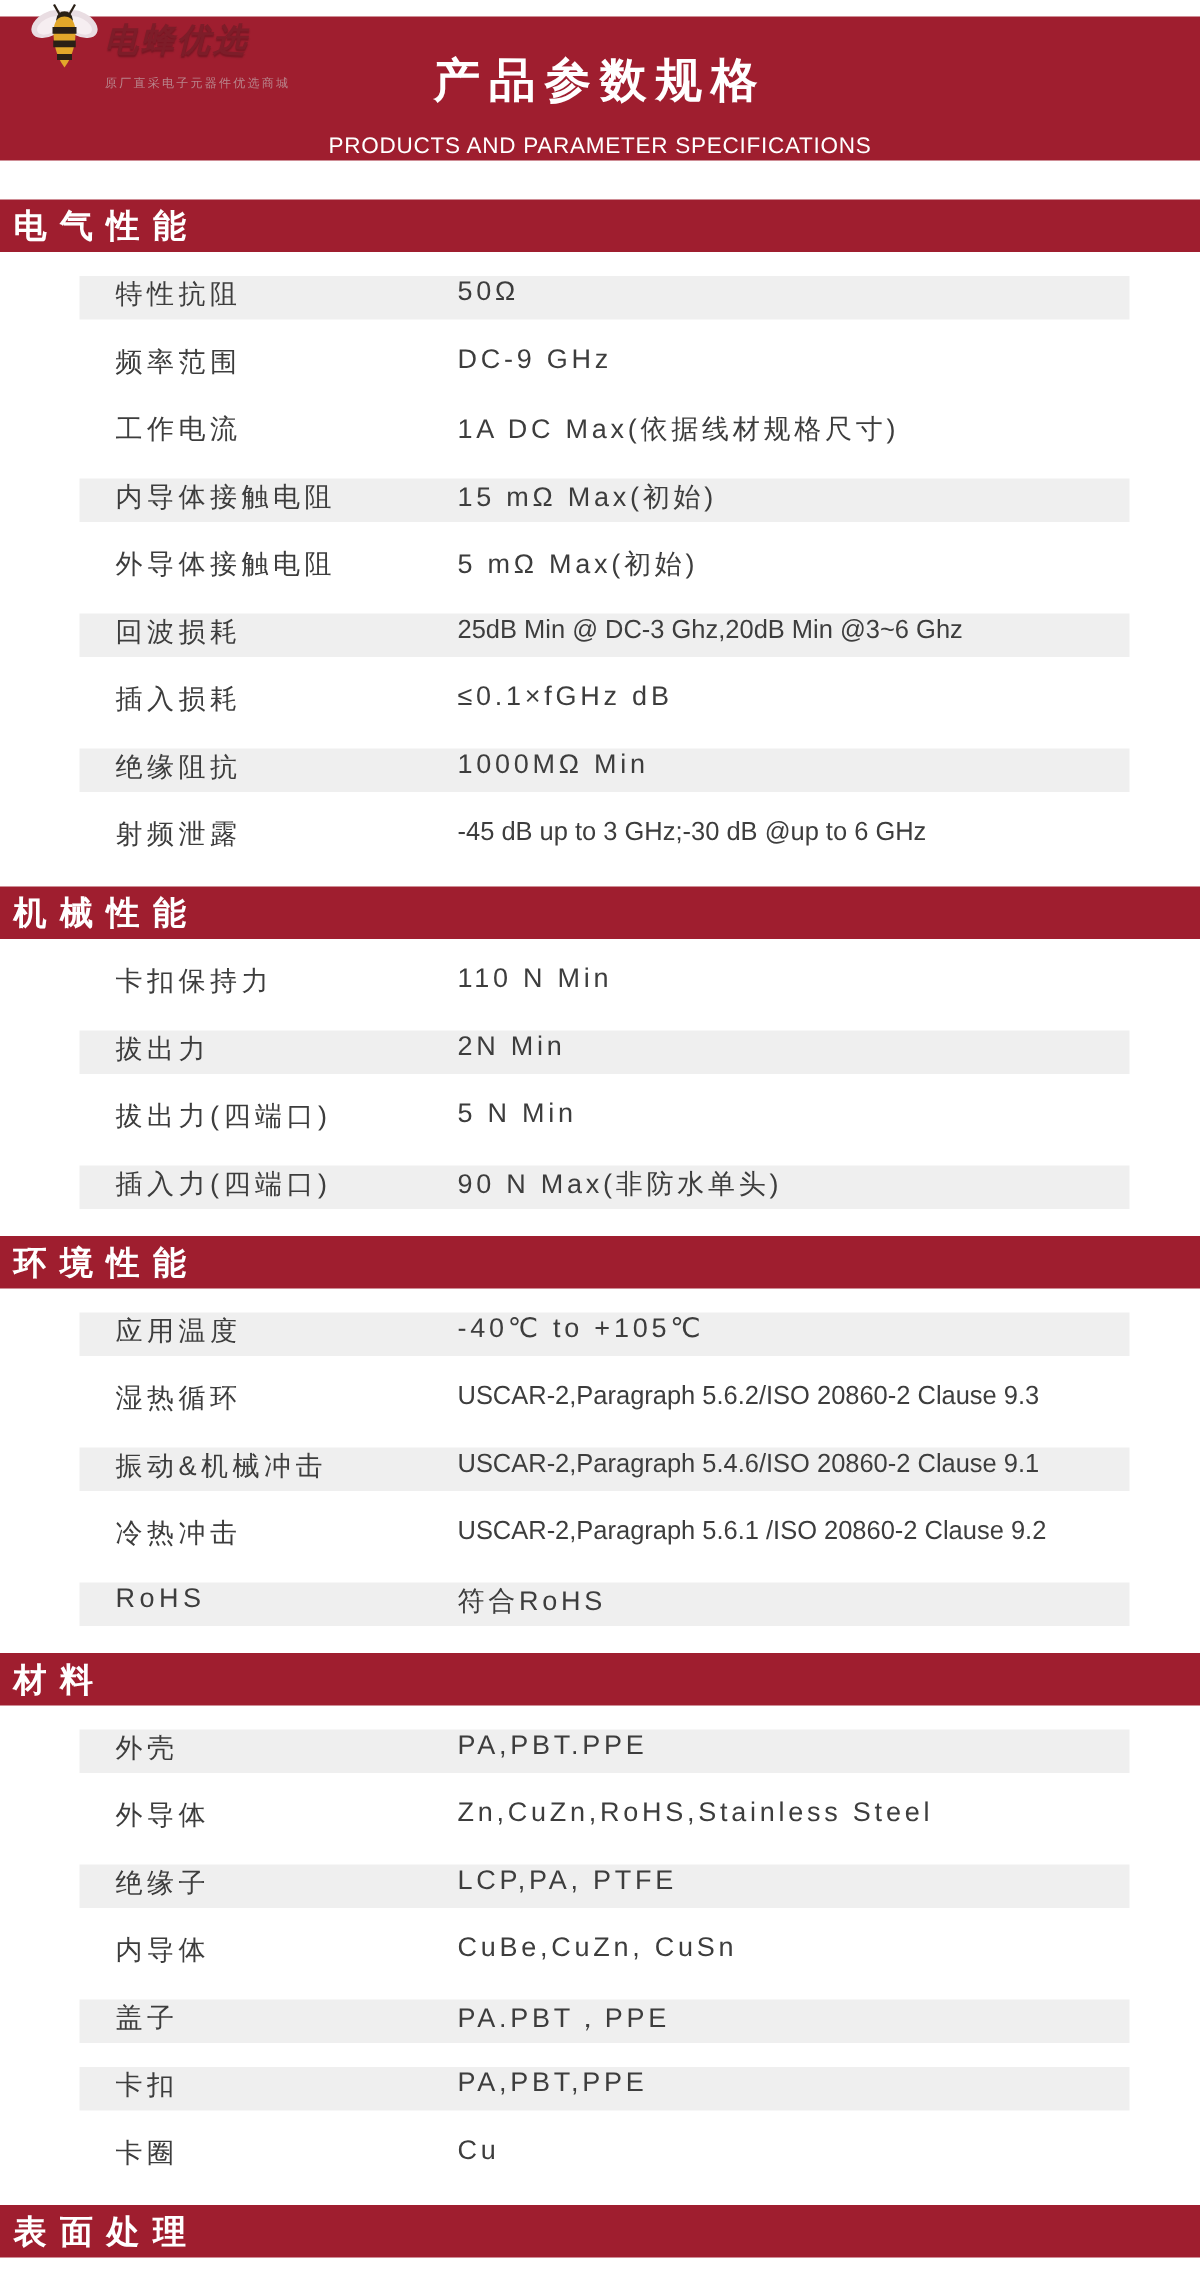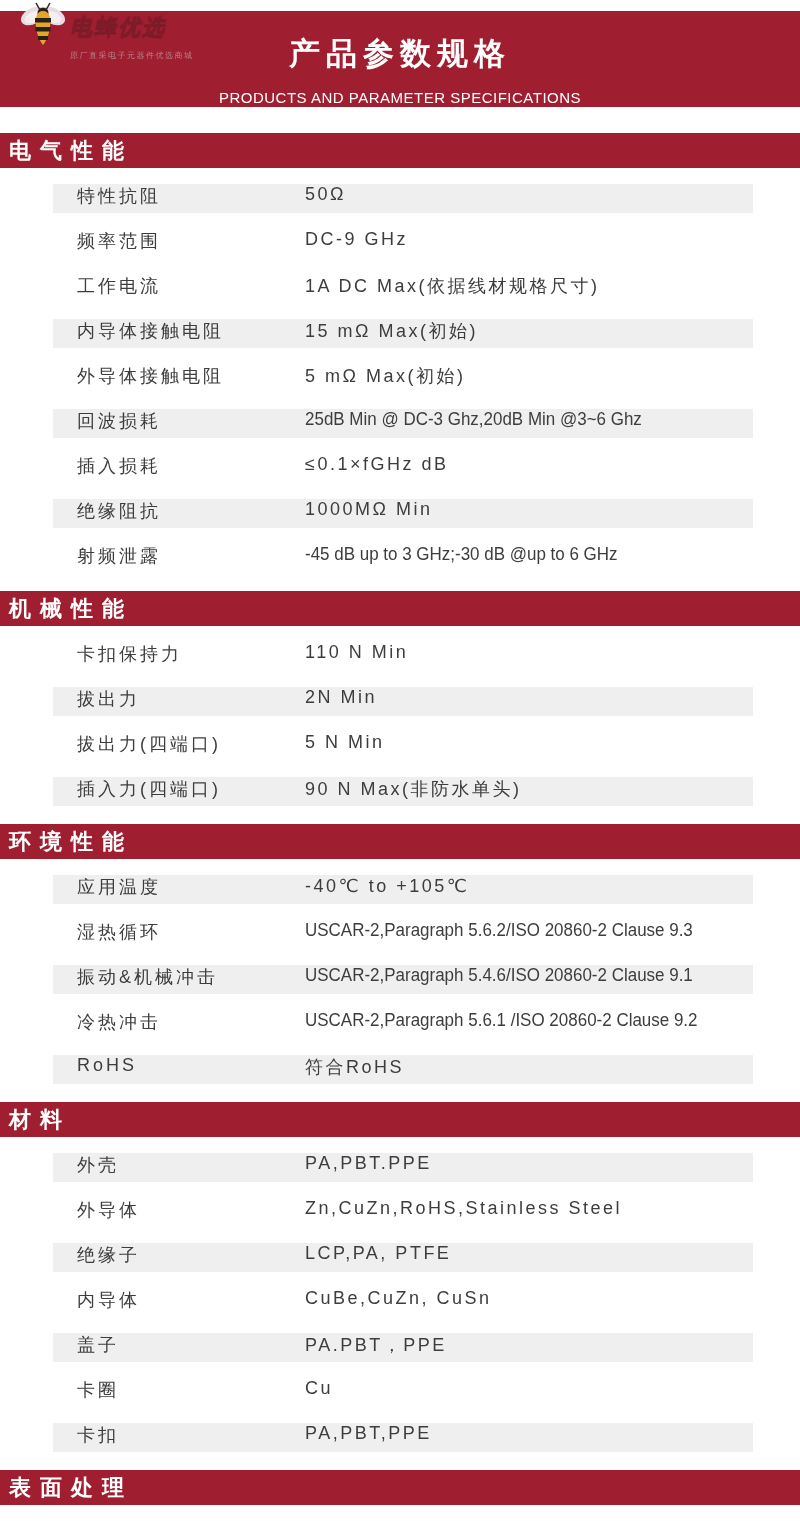--- a/index.html
+++ b/index.html
@@ -238,28 +238,28 @@
           <div class="row-value">LCP,PA, PTFE</div>
         </div>
         <div class="row">
           <div class="row-label">内导体</div>
           <div class="row-value">CuBe,CuZn, CuSn</div>
         </div>
         <div class="row stripe">
           <div class="row-label">盖子</div>
           <div class="row-value">PA.PBT，PPE</div>
         </div>
+        <div class="row stripe">
+          <div class="row-label">卡扣</div>
+          <div class="row-value">PA,PBT,PPE</div>
+        </div>
         <div class="row">
           <div class="row-label">卡圈</div>
           <div class="row-value">Cu</div>
         </div>
-        <div class="row stripe">
-          <div class="row-label">卡扣</div>
-          <div class="row-value">PA,PBT,PPE</div>
-        </div>
       </div>
     </div>
     <div class="section">
       <div class="section-bar">表面处理</div>
       <div class="rows">
         <div class="row stripe">
           <div class="row-label">外导体</div>
           <div class="row-value">Au, Sn,Ni</div>
         </div>
         <div class="row">

